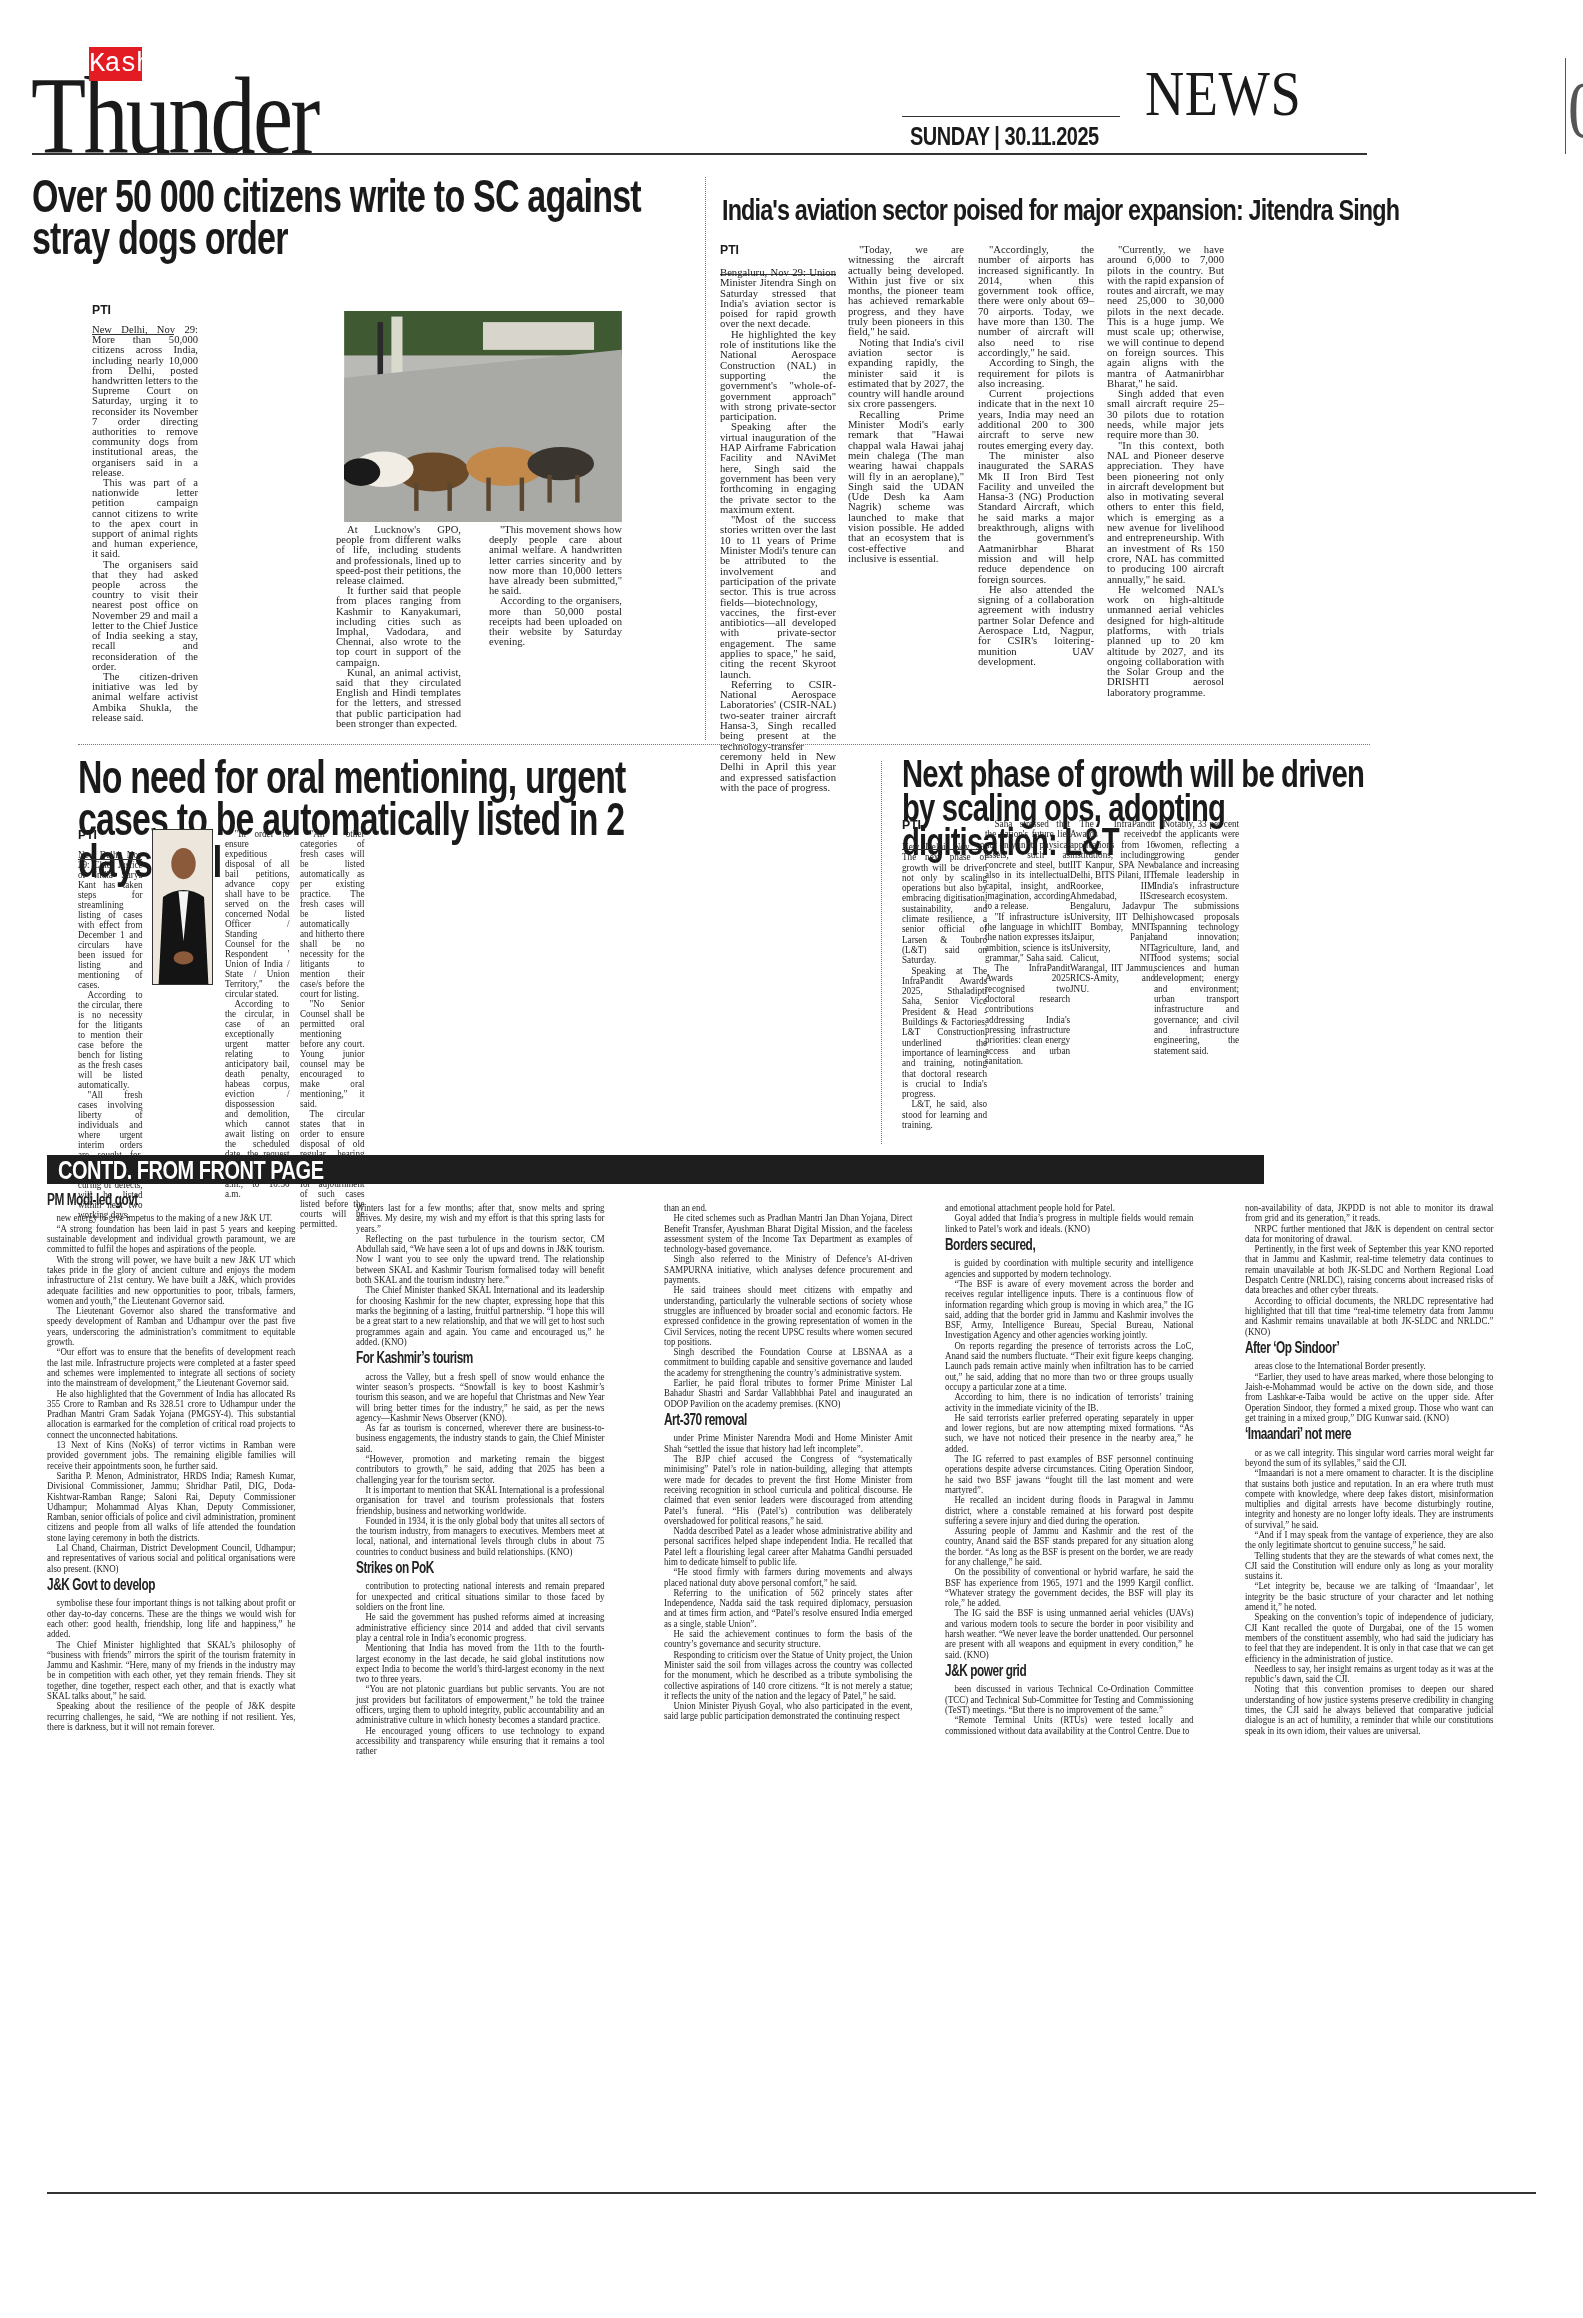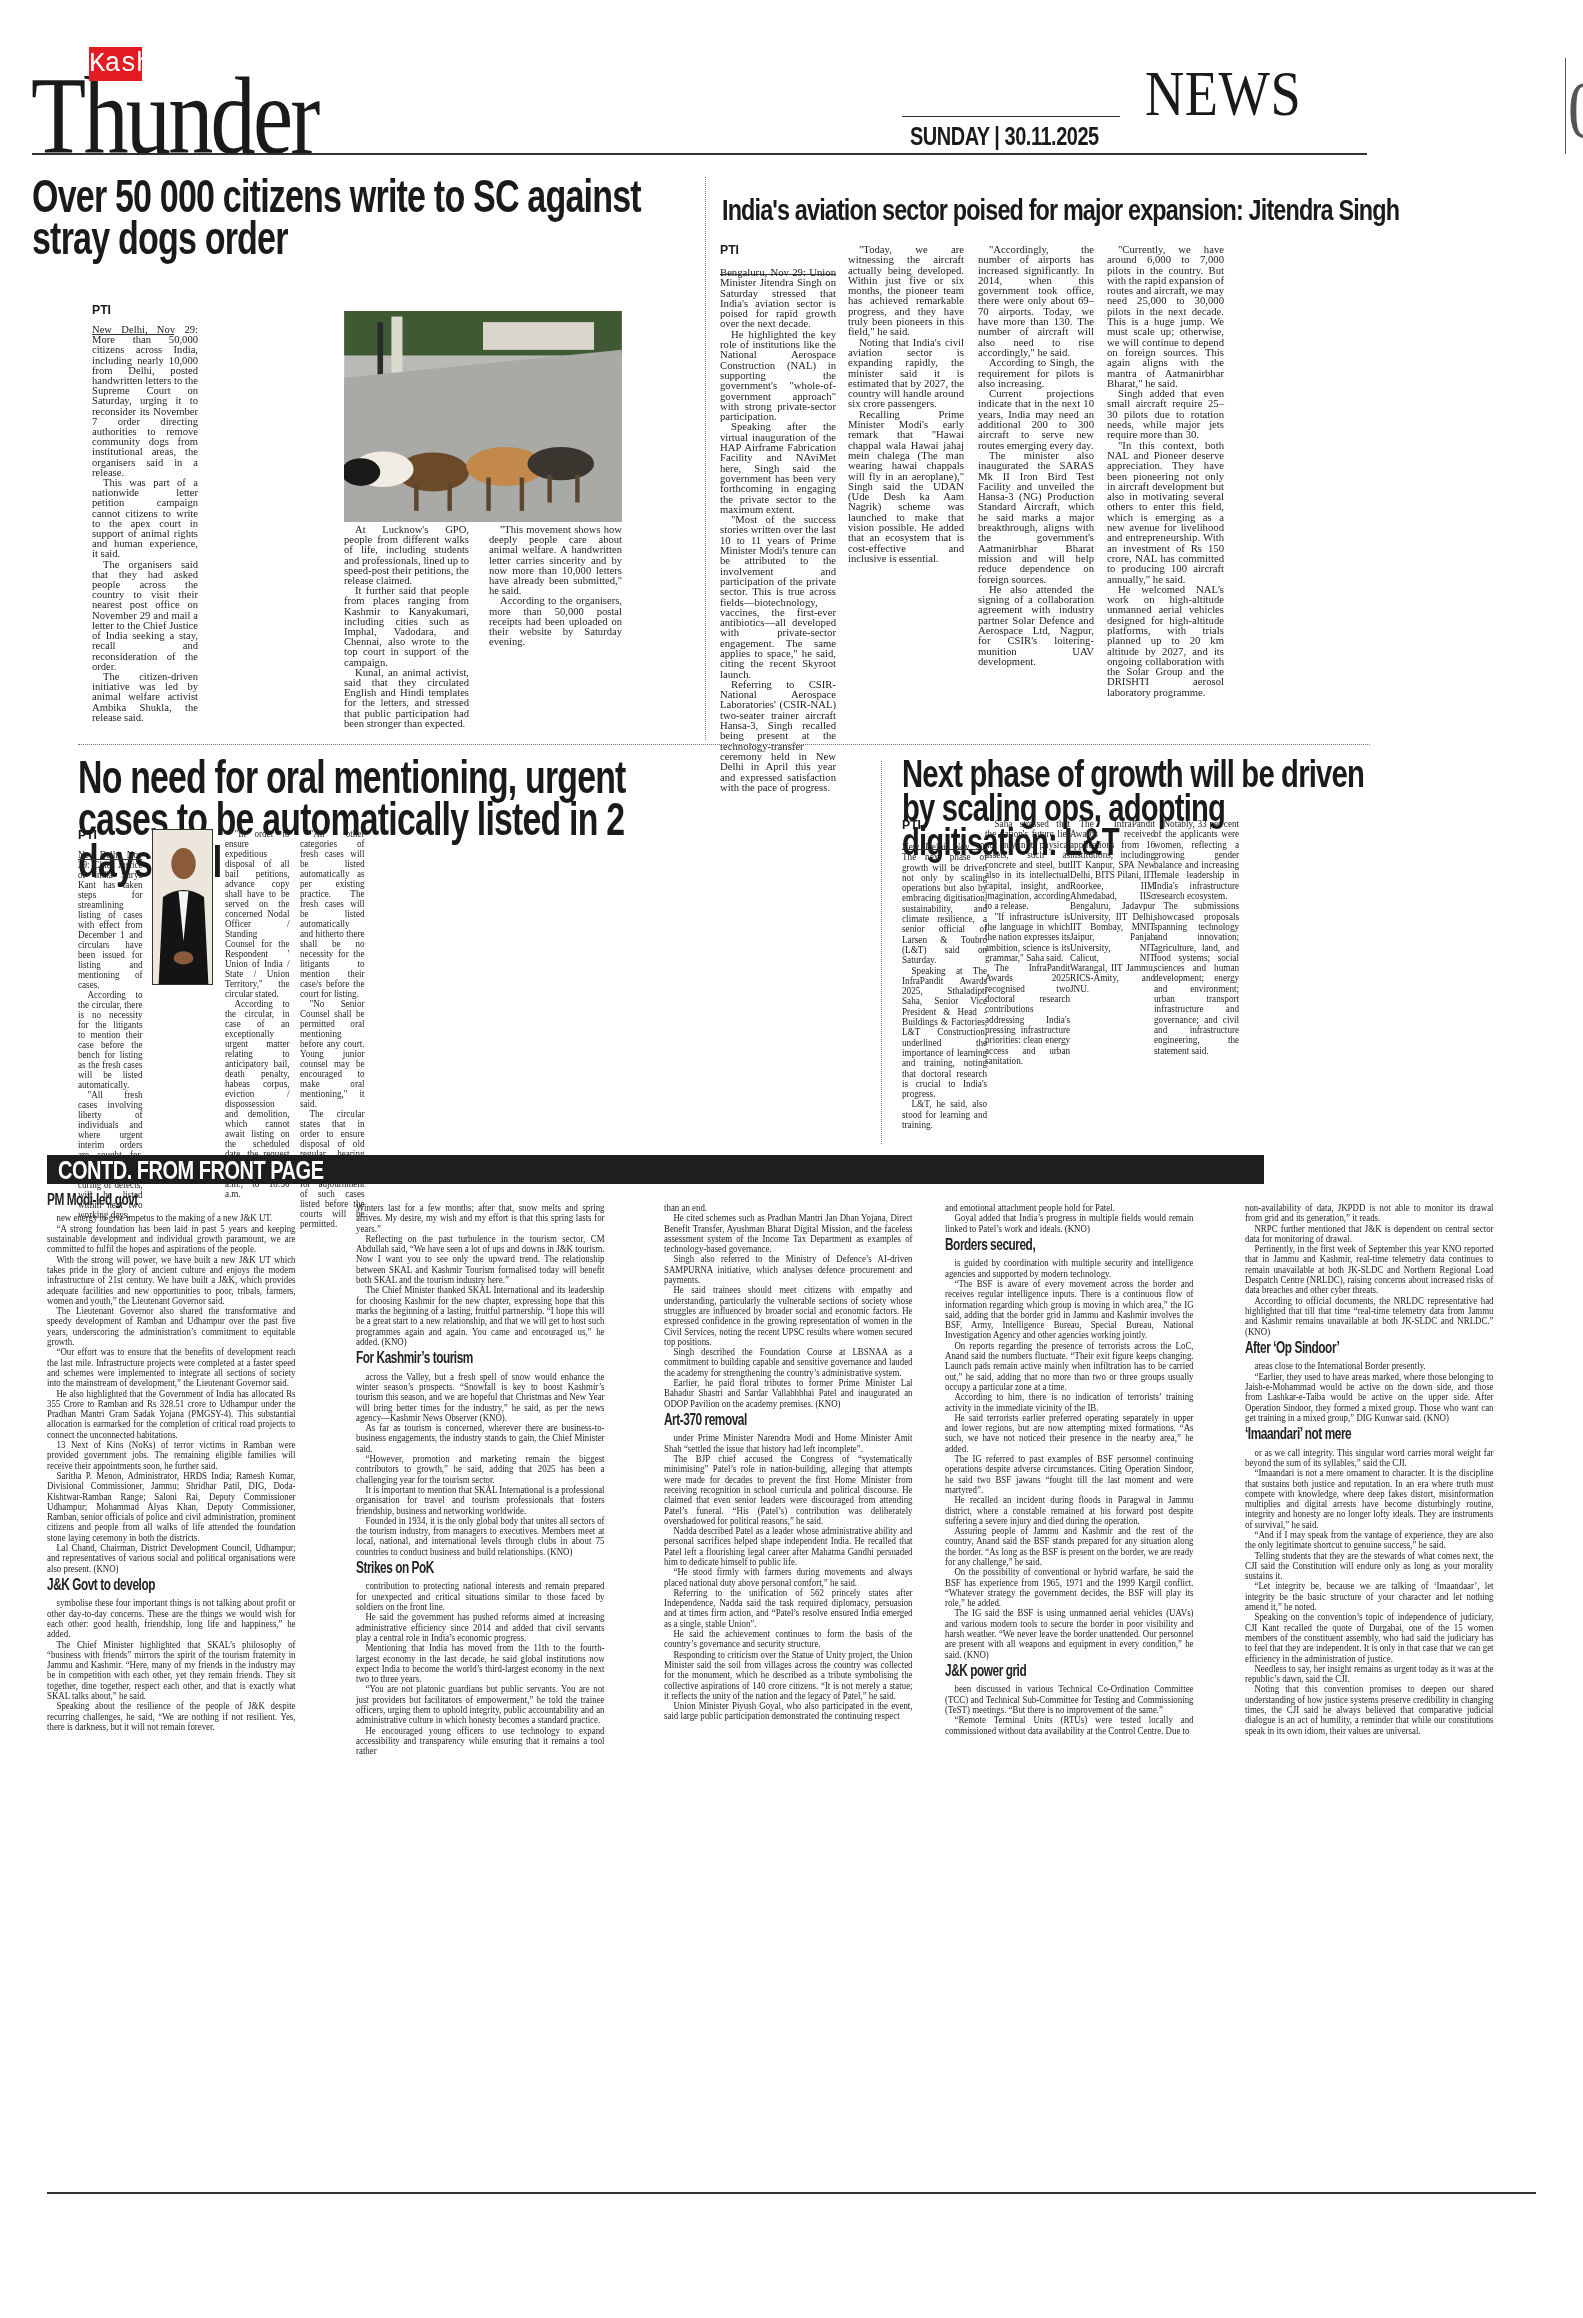--- a/index.html
+++ b/index.html
@@ -73,21 +73,21 @@
       <g stroke="#5b4630" stroke-width="8">
         <line x1="130" y1="310" x2="130" y2="360"></line>
           <line x1="190" y1="310" x2="190" y2="360"></line>
         <line x1="260" y1="300" x2="260" y2="360"></line>
           <line x1="320" y1="300" x2="320" y2="360"></line>
         <line x1="370" y1="295" x2="370" y2="345"></line>
           <line x1="420" y1="295" x2="420" y2="345"></line>
       </g>
     </svg>
   </div>
-  <div class="col" style="left:344px;top:525px;width:125px;font-size:10.6px;line-height:10.2px">
+  <div class="col" style="left:336px;top:525px;width:125px;font-size:10.6px;line-height:10.2px">
     <p>At Lucknow's GPO, people from different walks of life, including students and professionals, lined up to speed-post their petitions, the release claimed.</p>
     <p>It further said that people from places ranging from Kashmir to Kanyakumari, including cities such as Imphal, Vadodara, and Chennai, also wrote to the top court in support of the campaign.</p>
     <p>Kunal, an animal activist, said that they circulated English and Hindi templates for the letters, and stressed that public participation had been stronger than expected.</p>
   </div>
   <div class="col" style="left:489px;top:525px;width:133px;font-size:10.6px;line-height:10.2px">
     <p>"This movement shows how deeply people care about animal welfare. A handwritten letter carries sincerity and by now more than 10,000 letters have already been submitted," he said.</p>
     <p>According to the organisers, more than 50,000 postal receipts had been uploaded on their website by Saturday evening.</p>
   </div>
 </div>
 

